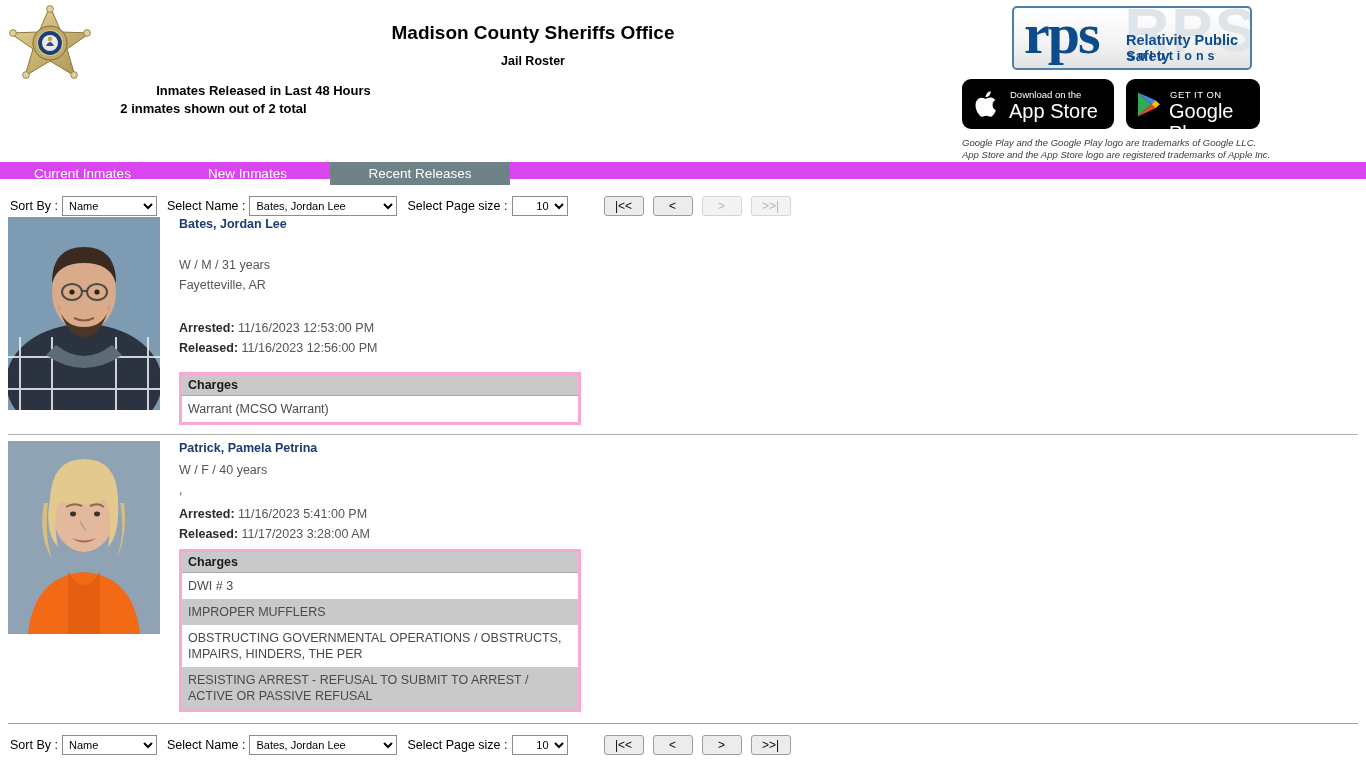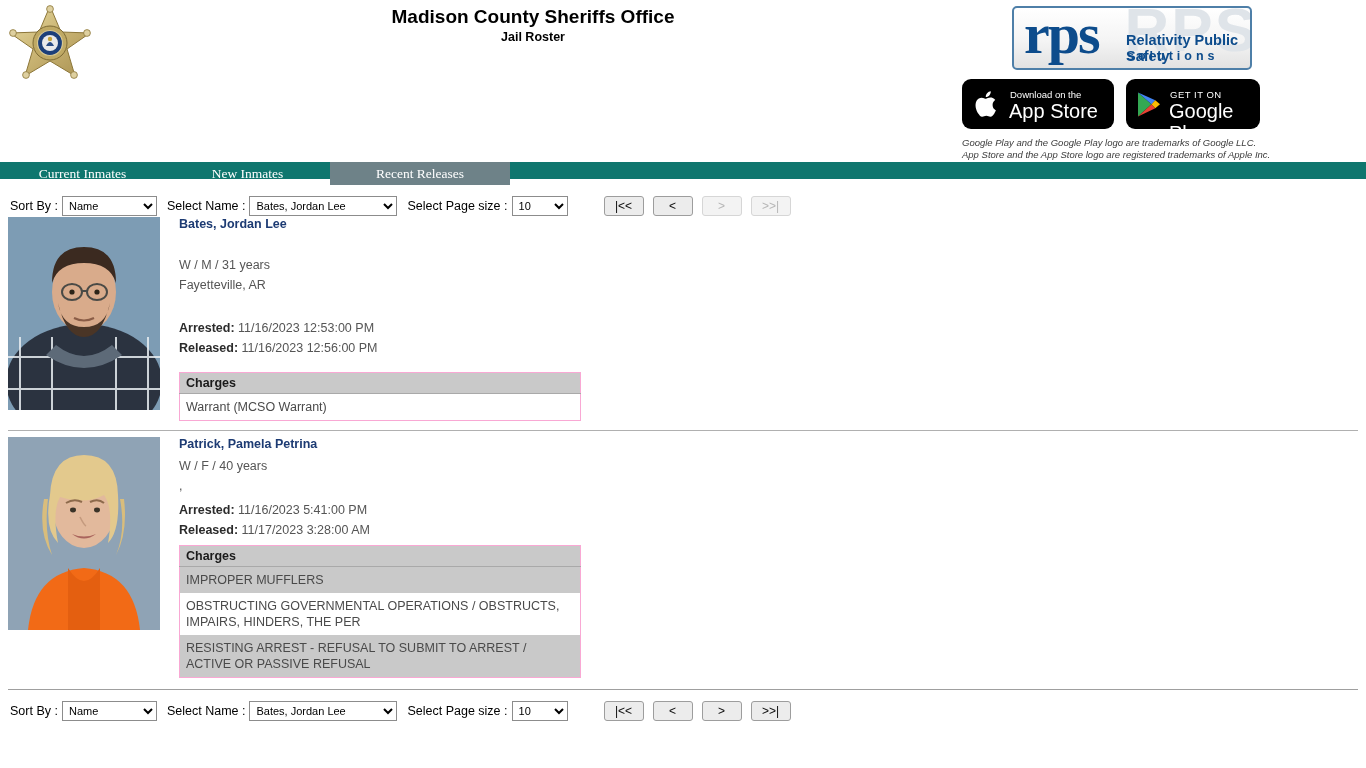--- a/index.html
+++ b/index.html
@@ -17,38 +17,38 @@
     width: 1366px;
     height: 162px;
   }
   .badge-wrap {
     position: absolute;
     left: 6px; top: 2px;
     width: 88px; height: 80px;
   }
   .title-block {
     position: absolute;
-    left: 0; top: 5px;
+    left: 0; top: 21px;
     width: 1050px;
     text-align: center;
     padding-left: 16px;
   }
   .site-title {
     font-size: 19px;
     font-weight: bold;
     color: #000;
     letter-spacing: 0px;
     line-height: 24px;
   }
   .site-subtitle {
     font-size: 12.5px;
     font-weight: bold;
     color: #000;
     line-height: 16px;
-    margin-top: 0px;
+    margin-top: 8px;
   }
   .roster-info {
     position: absolute;
     left: 0; top: 82px;
     width: 527px;
     text-align: center;
   }
   .roster-line1 {
     font-size: 13px;
     font-weight: bold;
@@ -148,24 +148,23 @@
     color: #3b3b3b;
     line-height: 11.5px;
     text-align: left;
   }
 
   
   .tabbar {
     position: relative;
     width: 1366px;
     height: 17px;
-    background: #0f766e;
+    background: #d946ef;
     display: flex;
     align-items: stretch;
-    font-family: Liberation Serif, serif;
   }
   .tab {
     height: 23px;
     line-height: 23px;
     color: #ffffff;
     font-size: 13.5px;
     text-align: center;
     cursor: pointer;
     user-select: none;
   }
@@ -197,21 +196,21 @@
     font-size: 11px;
     height: 20px;
     border: 1px solid #8c8c8c;
     background: #ffffff;
     color: #000;
     padding: 0 2px;
     margin-right: 10px;
   }
   select.sel-sort { width: 95px; }
   select.sel-name { width: 148px; }
-  select.sel-page { width: 56px; }
+  select.sel-page { width: 56px; text-align: right; }
 
   .pager {
     display: flex;
     gap: 9px;
     margin-left: 26px;
   }
   .pgbtn {
     width: 40px; height: 20px;
     line-height: 18px;
     text-align: center;
@@ -279,21 +278,21 @@
     font-size: 12.5px;
     color: #555555;
     line-height: 20px;
   }
   .ar-line b { color: #2b2b2b; }
 
   .charges-table {
     margin-top: 14px;
     width: 402px;
     border-collapse: collapse;
-    border: 1px solid #f9a8d4;
+    border: 3px solid #f9a8d4;
     table-layout: fixed;
   }
   .charges-table th {
     background: #c9c9c9;
     text-align: left;
     font-size: 12.5px;
     font-weight: bold;
     color: #1a1a1a;
     padding: 3px 6px;
     border-bottom: 1px solid #a9a9a9;
@@ -350,20 +349,24 @@
         <circle cx="44" cy="37" r="2.2" fill="#c3a23a"></circle>
       </g>
     </svg>
   </div>
 
   <div class="title-block">
     <div class="site-title">Madison County Sheriffs Office</div>
     <div class="site-subtitle">Jail Roster</div>
   </div>
 
+  <div class="roster-info">
+    <div class="roster-line1">Inmates Released in Last 48 Hours</div>
+    <div class="roster-line2">2 inmates shown out of 2 total</div>
+  </div>
 
   <div class="rps-box">
     <div class="rps-ghost">RPS</div>
     <div class="rps-mark">rps</div>
     <div class="rps-tag1">Relativity Public Safety</div>
     <div class="rps-tag2">solutions</div>
   </div>
 
   <div class="store-badge appstore">
     <span class="apple-glyph">
@@ -518,20 +521,23 @@
           <b>Released:</b>
           <span>11/17/2023 3:28:00 AM</span>
         </div>
         <table class="charges-table" style="margin-top:5px;">
           <thead>
             <tr>
               <th>Charges</th>
             </tr>
           </thead>
           <tbody>
+            <tr class="even">
+              <td>DWI # 3</td>
+            </tr>
             <tr class="odd">
               <td>IMPROPER MUFFLERS</td>
             </tr>
             <tr class="even">
               <td>OBSTRUCTING GOVERNMENTAL OPERATIONS / OBSTRUCTS, IMPAIRS, HINDERS, THE PER</td>
             </tr>
             <tr class="odd">
               <td>RESISTING ARREST - REFUSAL TO SUBMIT TO ARREST / ACTIVE OR PASSIVE REFUSAL</td>
             </tr>
           </tbody>

